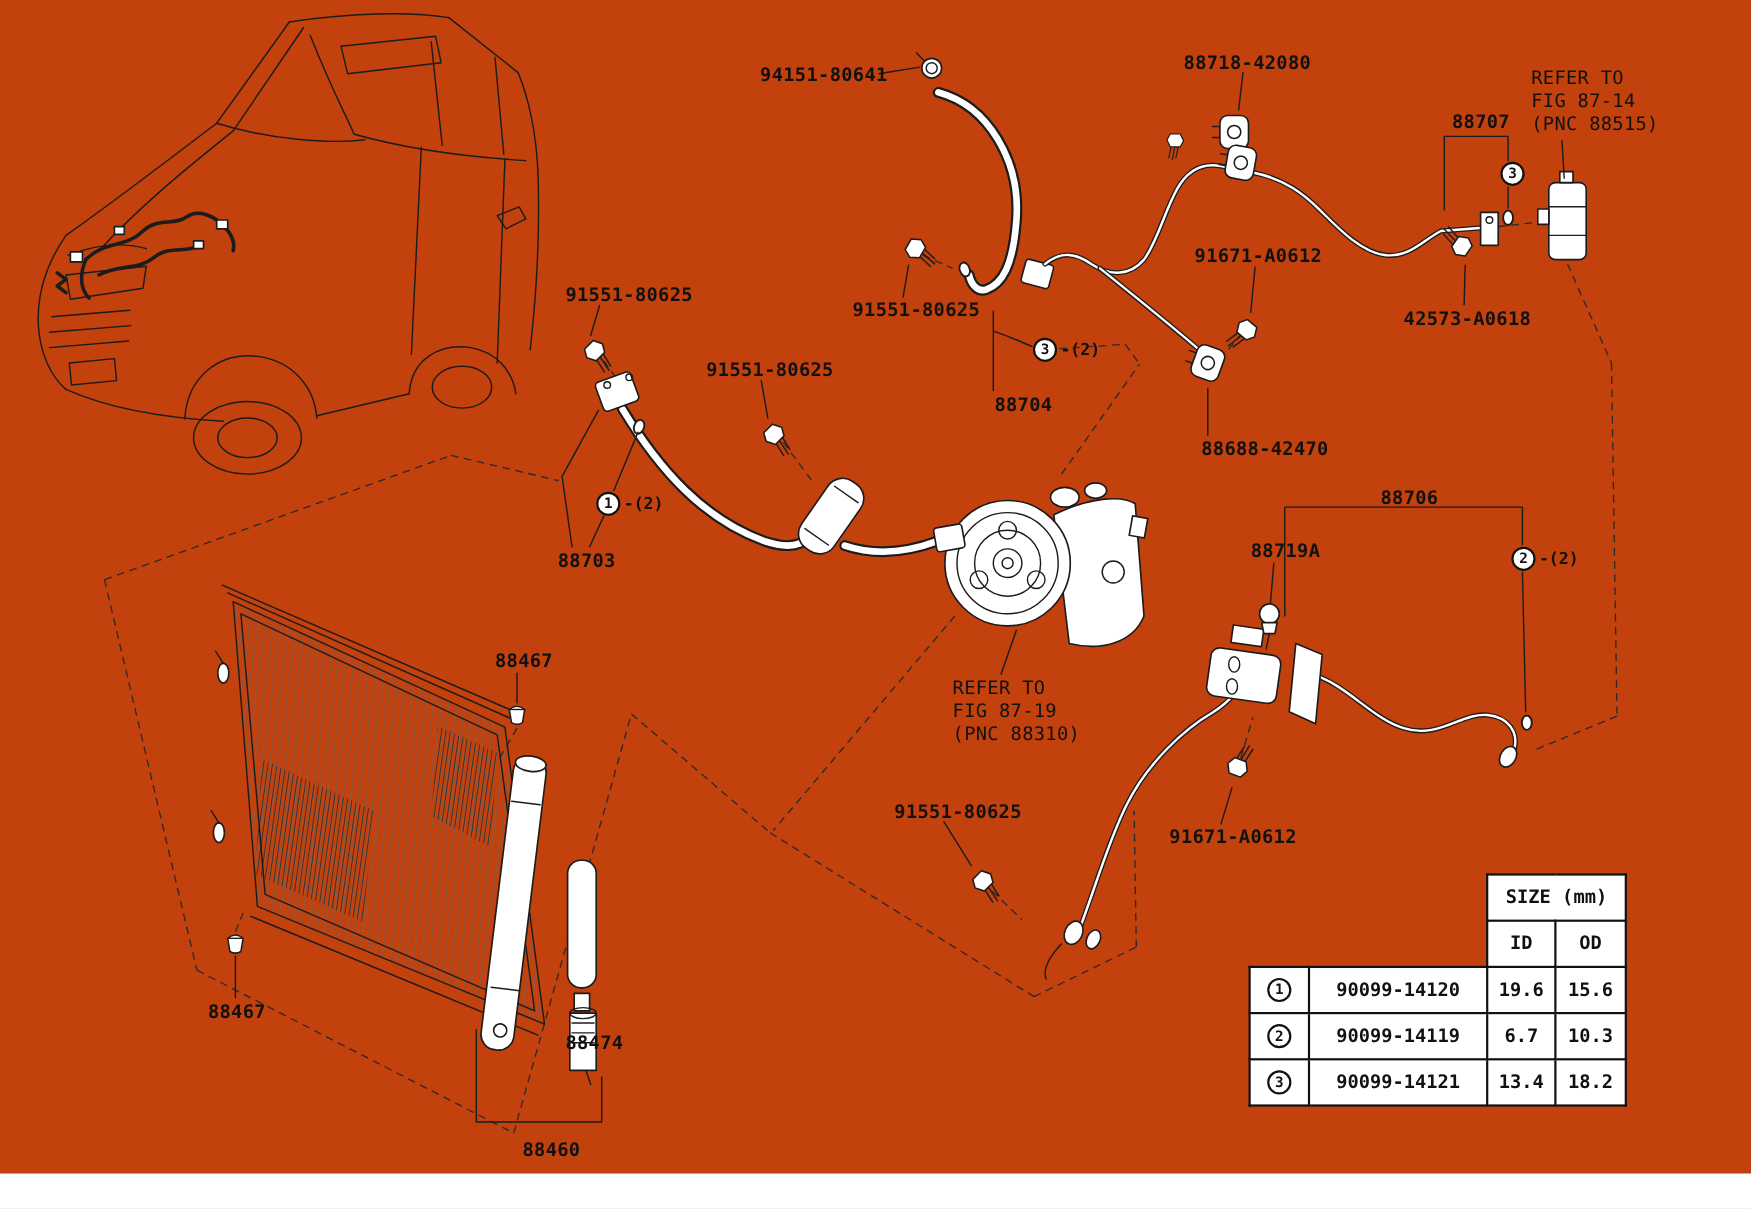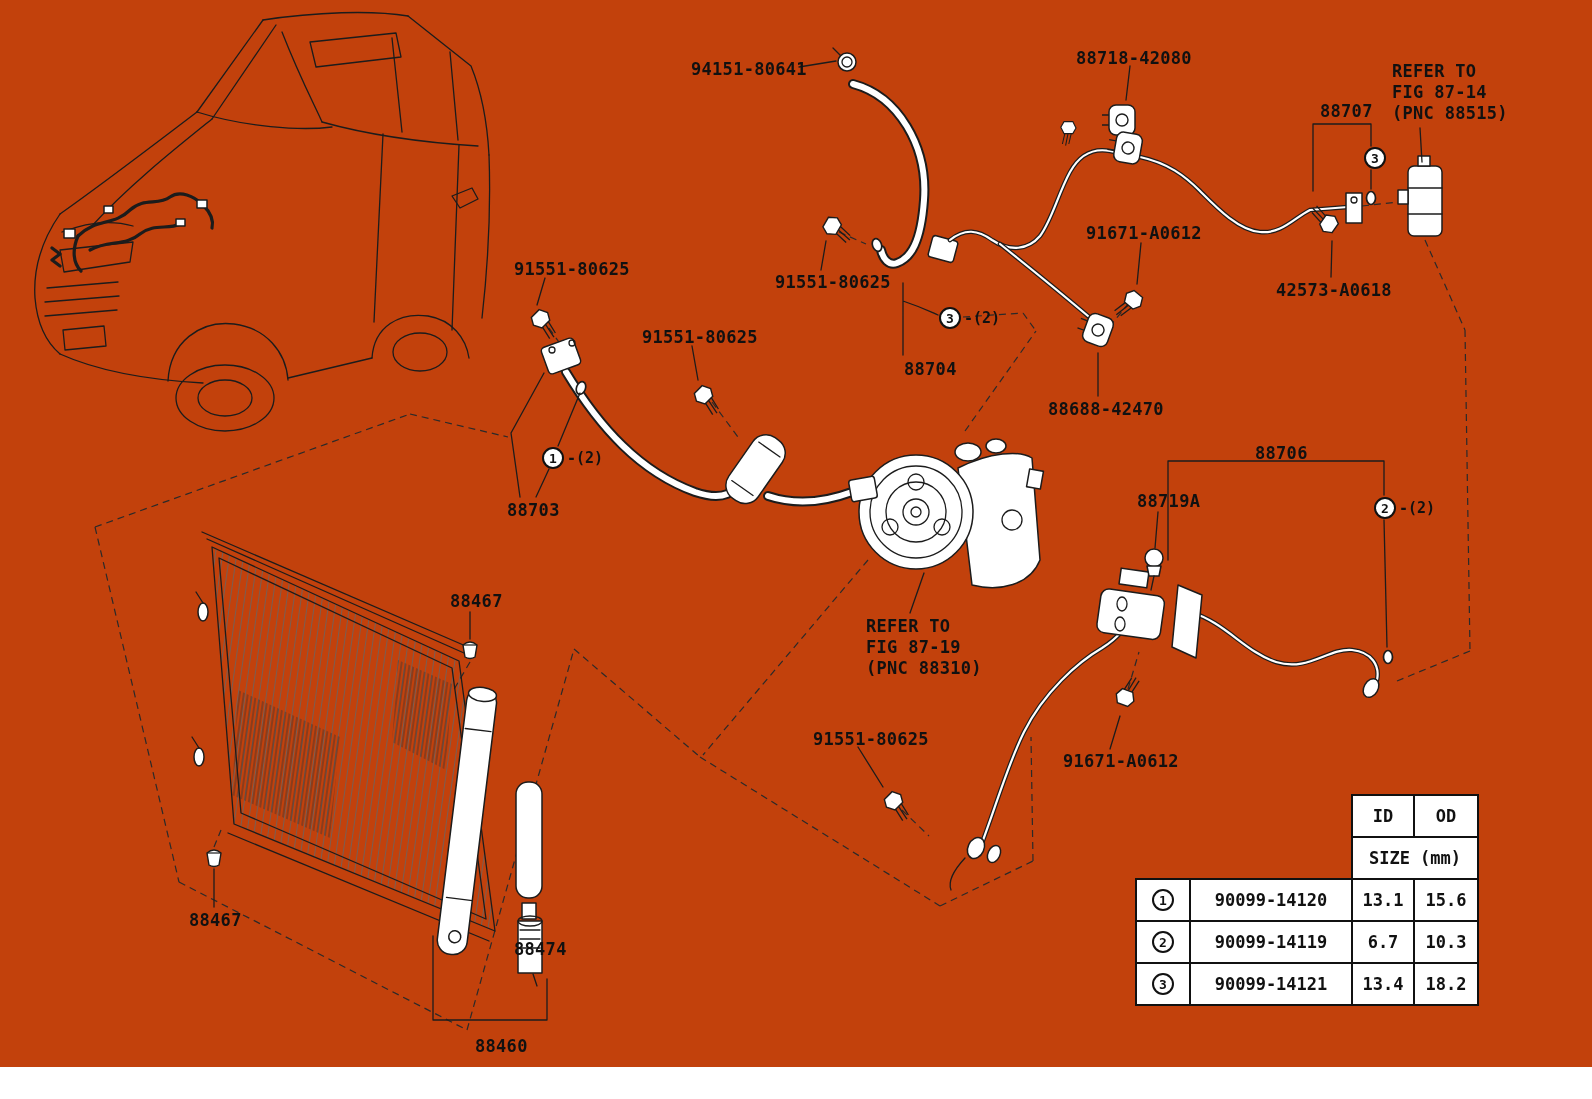--- a/index.html
+++ b/index.html
@@ -1,20 +1,20 @@
 <!DOCTYPE html>
 <html><head>
 <meta charset="utf-8">
 <style>
   html,body{margin:0;padding:0;background:#fff}
   .stage{position:relative;width:1592px;height:1067px;background:#c2410c;overflow:hidden;
          font-family:"DejaVu Sans Mono","Liberation Mono",monospace;color:#111}
   svg.art{position:absolute;left:0;top:0}
   .lbl{position:absolute;font-weight:bold;font-size:17px;line-height:21px;white-space:nowrap;letter-spacing:.3px}
-  .note div{font-weight:bold}
+  .note div{font-weight:normal}
   .callout{position:absolute;display:flex;align-items:center;gap:3px;font-weight:bold;font-size:15px}
   .cnum{display:inline-flex;width:22px;height:22px;border:2px solid #111;border-radius:50%;
         align-items:center;justify-content:center;font-size:13px;font-weight:bold;background:#fff;box-sizing:border-box}
   .doccode{position:absolute;font-size:17px;font-weight:normal;letter-spacing:.5px}
   table.sizes{position:absolute;border-collapse:collapse;font-weight:bold;font-size:17px}
   table.sizes td{border:2px solid #111;height:40px;text-align:center;padding:0 6px;background:#fff}
   table.sizes td.nb{border:none;background:transparent}
   td.c-num{width:40px}
   td.c-part{width:148px;text-align:left;padding-left:20px}
   td.c-id{width:48px}
@@ -275,21 +275,21 @@
 
 <div class="lbl" style="left:691px;top:59px">94151-80641</div>
 <div class="lbl" style="left:1076px;top:48px">88718-42080</div>
 <div class="lbl" style="left:1320px;top:101px">88707</div>
 <div class="lbl" style="left:1086px;top:223px">91671-A0612</div>
 <div class="lbl" style="left:514px;top:259px">91551-80625</div>
 <div class="lbl" style="left:775px;top:272px">91551-80625</div>
 <div class="lbl" style="left:1276px;top:280px">42573-A0618</div>
 <div class="lbl" style="left:642px;top:327px">91551-80625</div>
 <div class="lbl" style="left:904px;top:359px">88704</div>
-<div class="lbl" style="left:1048px;top:399px">88688-42470</div>
+<div class="lbl" style="left:1092px;top:399px">88688-42470</div>
 <div class="lbl" style="left:507px;top:500px">88703</div>
 <div class="lbl" style="left:1255px;top:443px">88706</div>
 <div class="lbl" style="left:1137px;top:491px">88719A</div>
 <div class="lbl" style="left:450px;top:591px">88467</div>
 <div class="lbl" style="left:813px;top:729px">91551-80625</div>
 <div class="lbl" style="left:1063px;top:751px">91671-A0612</div>
 <div class="lbl" style="left:189px;top:910px">88467</div>
 <div class="lbl" style="left:514px;top:939px">88474</div>
 <div class="lbl" style="left:475px;top:1036px">88460</div>
 
@@ -318,31 +318,31 @@
 </div>
 <div class="callout" style="left:1374px;top:497px">
   <span class="cnum">2</span>
       <span>-(2)</span>
 </div>
 
 <table class="sizes" style="left:1135px;top:794px">
   <tbody>
         <tr>
     <td class="nb" colspan="2"></td>
+    <td colspan="2">SIZE (mm)</td>
+  </tr>
+  <tr>
+    <td class="nb" colspan="2"></td>
     <td class="c-id">ID</td>
     <td class="c-od">OD</td>
-  </tr>
-  <tr>
-    <td class="nb" colspan="2"></td>
-    <td colspan="2">SIZE (mm)</td>
   </tr>
   <tr>
     <td class="c-num"><span class="cnum">1</span></td>
     <td class="c-part">90099-14120</td>
-    <td class="c-id">13.1</td>
+    <td class="c-id">19.6</td>
     <td class="c-od">15.6</td>
   </tr>
   <tr>
     <td class="c-num"><span class="cnum">2</span></td>
     <td class="c-part">90099-14119</td>
     <td class="c-id">6.7</td>
     <td class="c-od">10.3</td>
   </tr>
   <tr>
     <td class="c-num"><span class="cnum">3</span></td>

